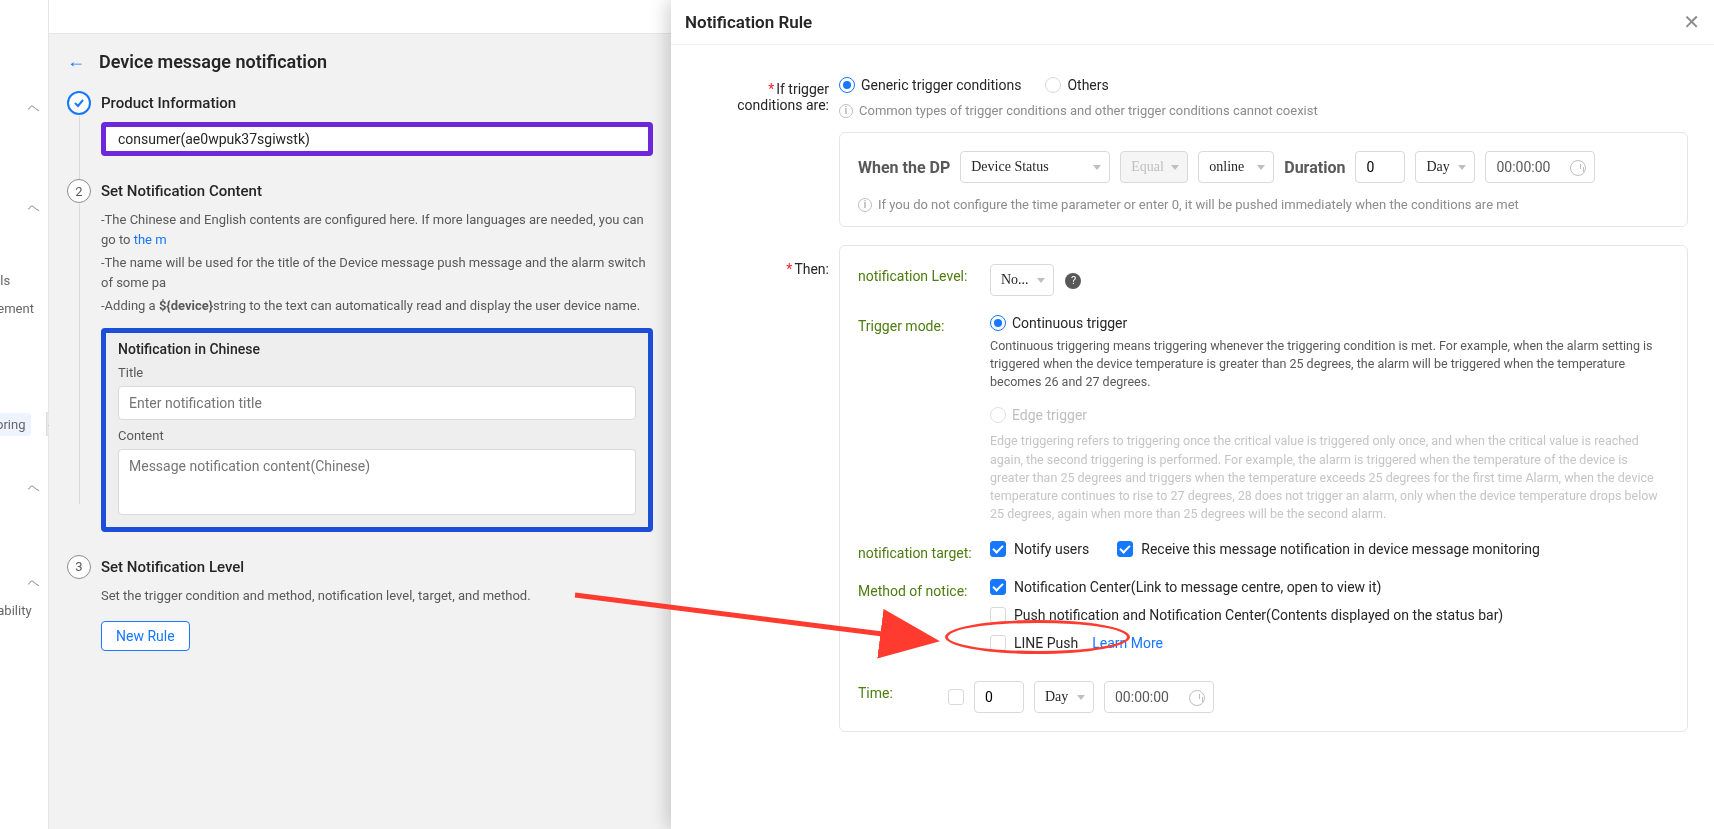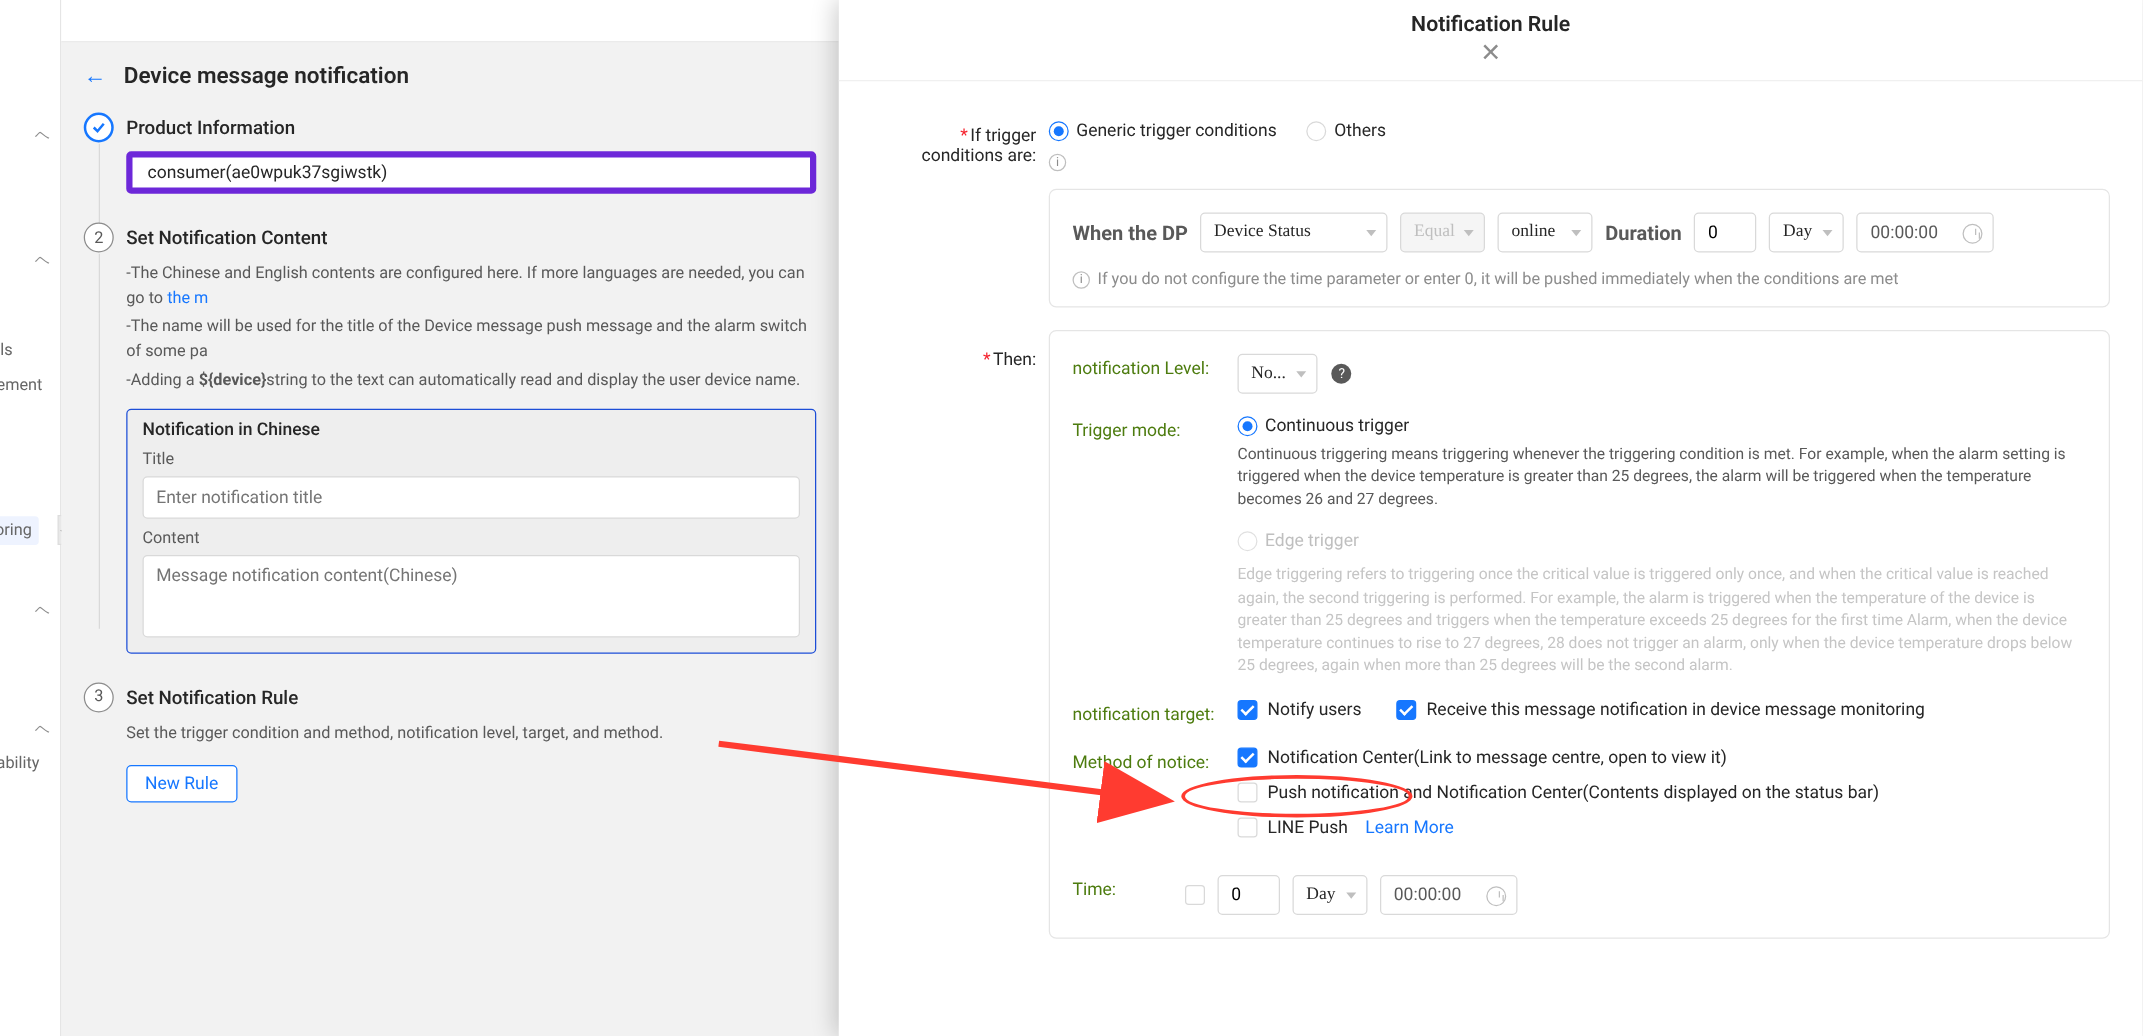--- a/index.html
+++ b/index.html
@@ -19,30 +19,30 @@
 .steps { position: relative; padding-left: 34px; }
 .step { position: relative; margin-bottom: 26px; }
 .step-marker { position: absolute; left: -34px; top: -3px; width: 24px; height: 24px; border-radius: 50%; display:flex; align-items:center; justify-content:center; font-size:13px; }
 .step-marker.done { border: 2px solid #1677ff; color:#1677ff; background:#fff; }
 .step-marker.num { border: 1.5px solid #8c8c8c; color:#595959; background:#fff; }
 .step-line { position:absolute; left:-22px; top:22px; width:1px; background:#d9d9d9; }
 .step-title { font-size:15px; font-weight:500; color:#262626; margin-bottom:10px; }
 .step-sub { font-size:13px; color:#595959; margin-bottom:4px; line-height:1.5; }
 .step-sub a { color:#1677ff; text-decoration:none; }
 .input-box { width: 100%; height: 34px; background:#fff; border:5px solid #6d28d9; border-radius:4px; padding:0 12px; font-size:14px; color:#262626; display:flex; align-items:center; margin-top:6px; }
-.gray-panel { background:#eeeeee; border:1px solid #1d4ed8; border-radius:4px; padding:8px 12px; margin-top:12px; }
+.gray-panel { background:#eeeeee; border:5px solid #1d4ed8; border-radius:4px; padding:8px 12px; margin-top:12px; }
 .gray-panel .panel-head { font-size:14px; font-weight:500; color:#262626; }
 .gray-panel .field-label { font-size:13px; color:#595959; margin-top:8px; }
 .gray-panel input, .gray-panel textarea { width:100%; background:#fff; border:1px solid #d9d9d9; border-radius:4px; padding:8px 10px; font-size:14px; margin-top:6px; font-family:inherit; }
 .gray-panel textarea { height:66px; resize:none; }
 .new-rule-btn { display:inline-block; margin-top:12px; padding:6px 14px; border:1px solid #1677ff; border-radius:4px; background:#fff; color:#1677ff; font-size:14px; cursor:pointer; }
 
 
 .drawer { position:absolute; right:0; top:0; width:1043px; height:829px; background:#fff; box-shadow:-3px 0 18px rgba(0,0,0,0.2); }
-.drawer-head { padding:10px 14px; display:flex; align-items:center; justify-content:space-between; border-bottom:1px solid #f0f0f0;flex-direction:column; }
+.drawer-head { padding:10px 14px; display:flex; align-items:center; justify-content:space-between; border-bottom:1px solid #f0f0f0; }
 .drawer-title { font-size:17px; font-weight:600; color:#262626; }
 .close-x { font-size:20px; color:#8c8c8c; cursor:pointer; }
 .drawer-body { padding:32px 26px 20px 48px; }
 
 .form-row { display:flex; margin-bottom:18px; }
 .form-label { width:120px; text-align:right; padding-right:10px; font-size:14px; color:#262626; padding-top:4px; flex-shrink:0; }
 .form-label .req { color:#f5222d; margin-right:2px; }
 .form-label.top-gap { margin-top:12px }
 .form-content { flex:1; }
 
@@ -139,21 +139,21 @@
         <div class="panel-head">Notification in Chinese</div>
         <div class="field-label">Title</div>
         <input type="text" placeholder="Enter notification title" style="">
         <div class="field-label">Content</div>
         <textarea placeholder="Message notification content(Chinese)" style=""></textarea>
       </div>
     </div>
 
     <div class="step">
       <div class="step-marker num">3</div>
-      <div class="step-title">Set Notification Rule</div>
+      <div class="step-title">Set Notification Level</div>
       <div class="step-sub">Set the trigger condition and method, notification level, target, and method.</div>
       <button class="new-rule-btn">New Rule</button>
     </div>
   </div>
 </div>
 
 <div class="drawer">
   <div class="drawer-head">
     <div class="drawer-title">Notification Rule</div>
     <div class="close-x">✕</div>
@@ -168,20 +168,21 @@
               <span class="dot"></span>
               <span>Generic trigger conditions</span>
             </span>
           <span class="radio">
               <span class="dot"></span>
               <span>Others</span>
             </span>
         </div>
         <div class="hint-row">
             <span class="info-icon">i</span>
+            <span>Common types of trigger conditions and other trigger conditions cannot coexist</span>
           </div>
 
         <div class="cond-box">
           <div class="cond-row">
             <span class="lbl">When the DP</span>
             <span class="select" style="width:150px;">Device Status</span>
             <span class="select disabled" style="width:68px;">Equal</span>
             <span class="select" style="width:76px;">online</span>
             <span class="lbl">Duration</span>
             <input class="num-input" value="0" style="">

